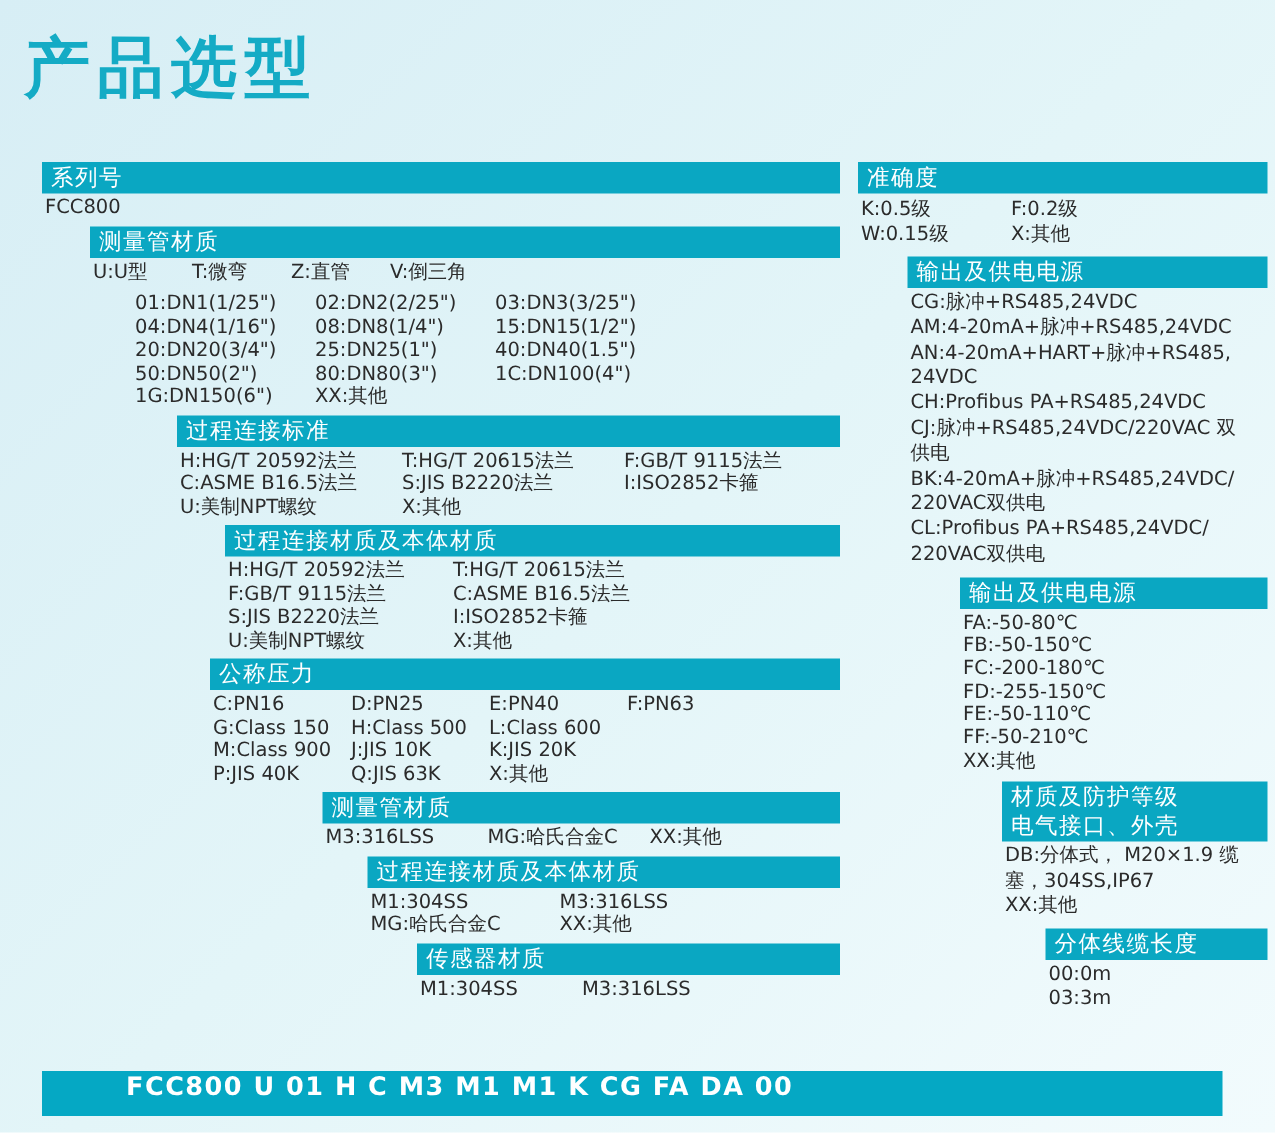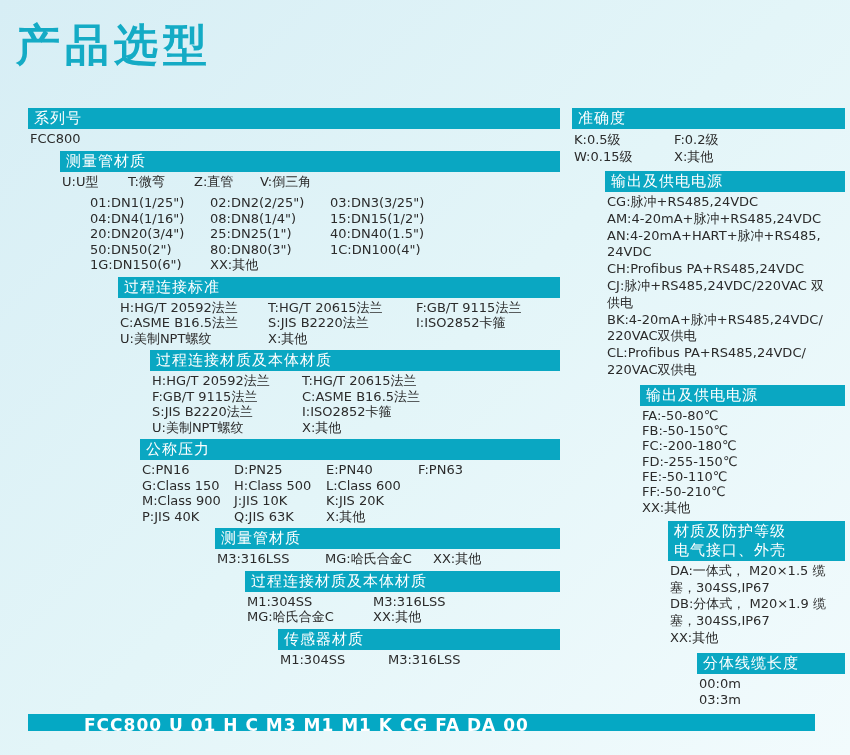--- a/index.html
+++ b/index.html
@@ -47,21 +47,21 @@
   .right-col .sec:nth-child(2){margin-left:33px;}
   .right-col .sec:nth-child(3){margin-left:68px;}
   .right-col .sec:nth-child(4){margin-left:96px;}
   .right-col .sec:nth-child(5){margin-left:125px;}
   .sec-output .lines{width:230px;}
   .sec-output .line{line-height:16.8px;}
   .sec-temp .line{line-height:15.3px;}
   .sec-elec .lines{width:172px;}
   .sec-elec .line{line-height:16.8px;}
   .code-bar{
-    position:absolute;left:28px;top:714px;width:787px;height:17px;
+    position:absolute;left:28px;top:714px;width:787px;height:30px;
     background:#05a8c4;color:#ffffff;font-size:17px;font-weight:bold;
     line-height:23px;padding-left:56px;box-sizing:border-box;letter-spacing:1px;
   }
 </style>
 </head>
 <body>
 
 <h1 class="title">产品选型</h1>
 
 <div class="left-col">
@@ -164,21 +164,20 @@
         <div class="line">FF:-50-210℃</div>
         <div class="line">XX:其他</div>
       </div>
   </div>
   <div class="sec sec-elec">
     <div class="bar">
         <div>材质及防护等级</div>
         <div>电气接口、外壳</div>
       </div>
     <div class="lines">
-        <div class="line">DA:一体式， M20×1.5 缆塞，304SS,IP67</div>
         <div class="line">DB:分体式， M20×1.9 缆塞，304SS,IP67</div>
         <div class="line">XX:其他</div>
       </div>
   </div>
   <div class="sec">
     <div class="bar">分体线缆长度</div>
     <div class="lines">
         <div class="line">00:0m</div>
         <div class="line">03:3m</div>
       </div>

